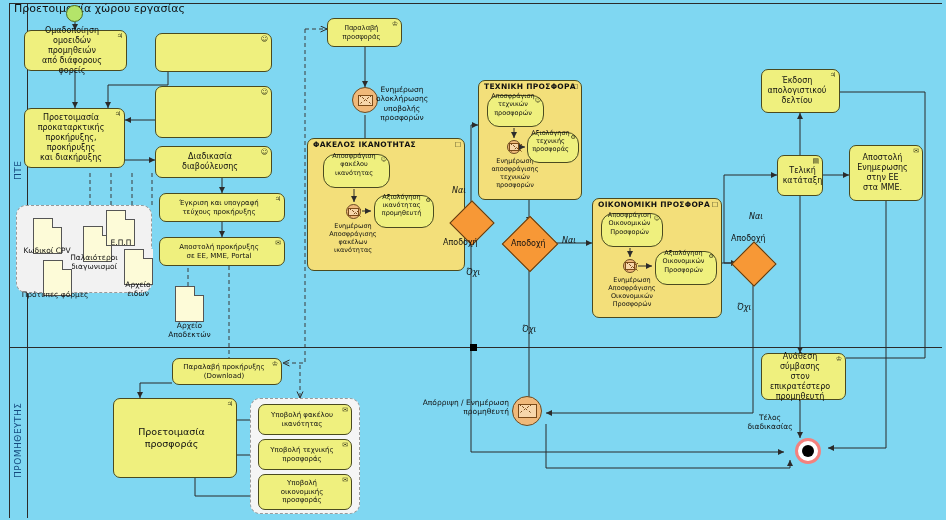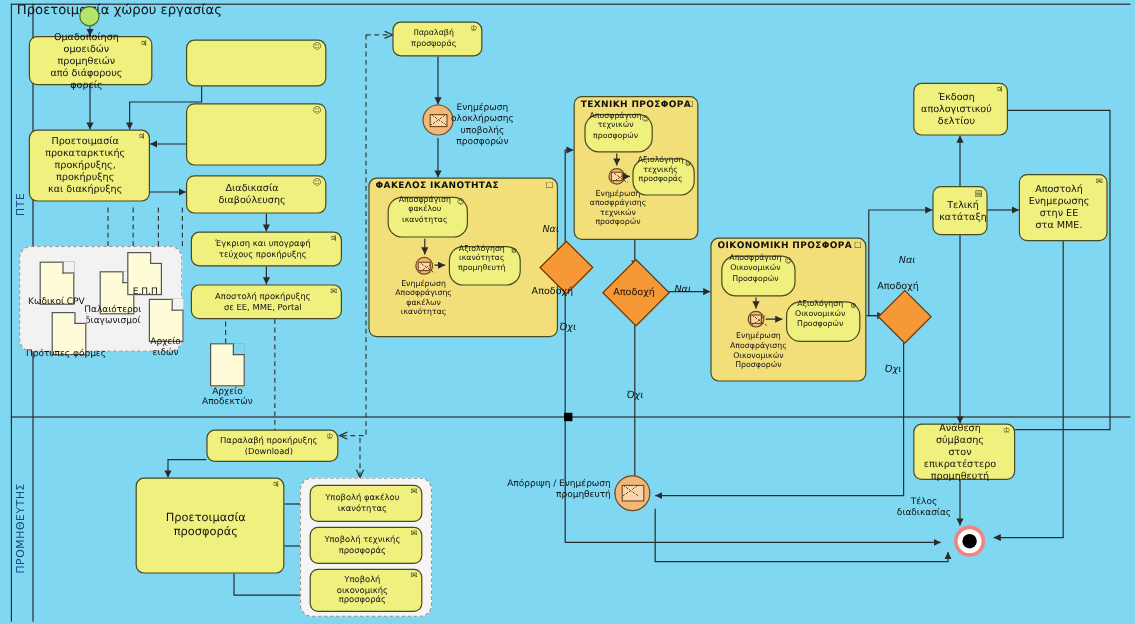--- a/index.html
+++ b/index.html
@@ -212,21 +212,21 @@
   </div>
 
   <div class="ev msg" style="left:352px;top:87px;width:26px;height:26px;">
     <span class="env"></span>
   </div>
   <div class="ev-lbl" style="left:362px;top:85px;width:80px;white-space:pre-line;">Ενημέρωση
 ολοκλήρωσης
 υποβολής
 προσφορών</div>
 
-  <div class="subproc" style="left:307px;top:148px;width:158px;height:133px;">
+  <div class="subproc" style="left:307px;top:138px;width:158px;height:133px;">
     <span class="sp-title">ΦΑΚΕΛΟΣ ΙΚΑΝΟΤΗΤΑΣ</span>
     <span class="sp-ic">☐</span>
     <div class="inner-task" style="left:15px;top:15px;width:67px;height:34px;">
       <span class="ic">☺</span>
       <span style="white-space: pre-line;">Αποσφράγιση
 φακέλου
 ικανότητας</span>
     </div>
     <div class="ev msg" style="left:38px;top:65px;width:15px;height:15px;">
       <span class="env" style="width:9px;height:6px;"></span>

